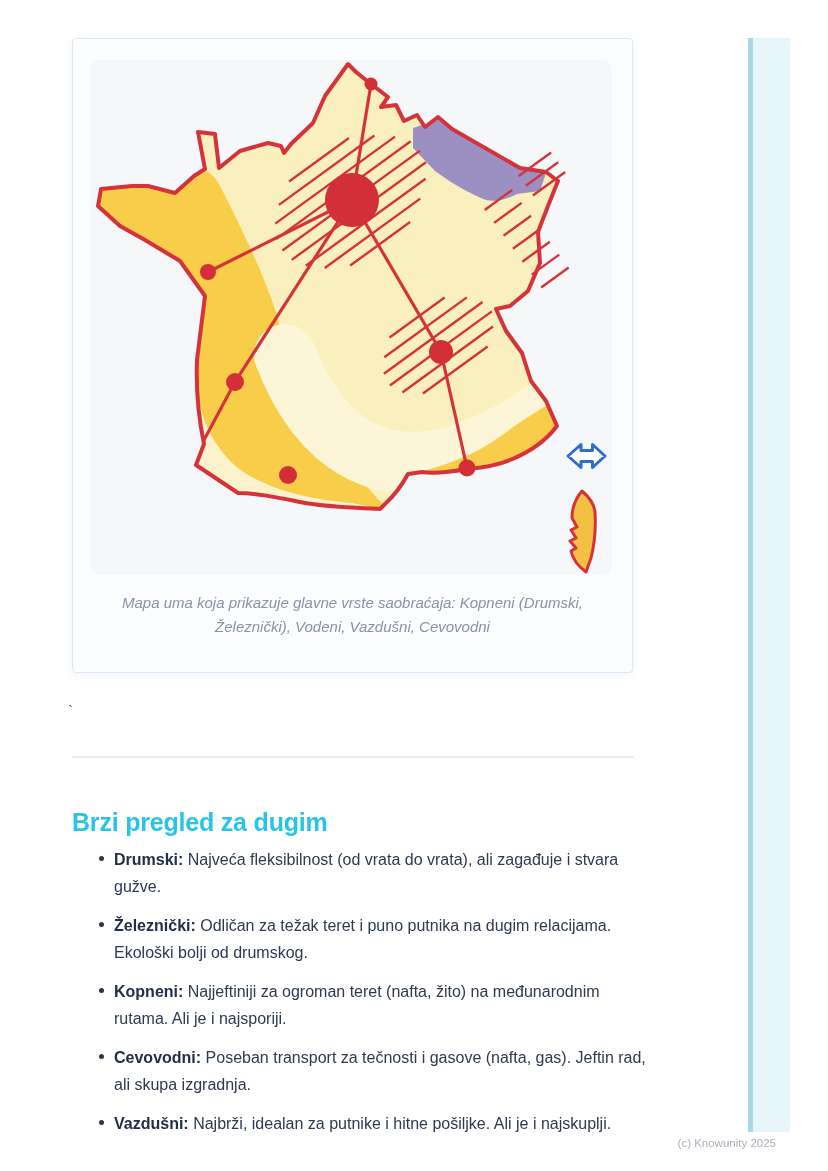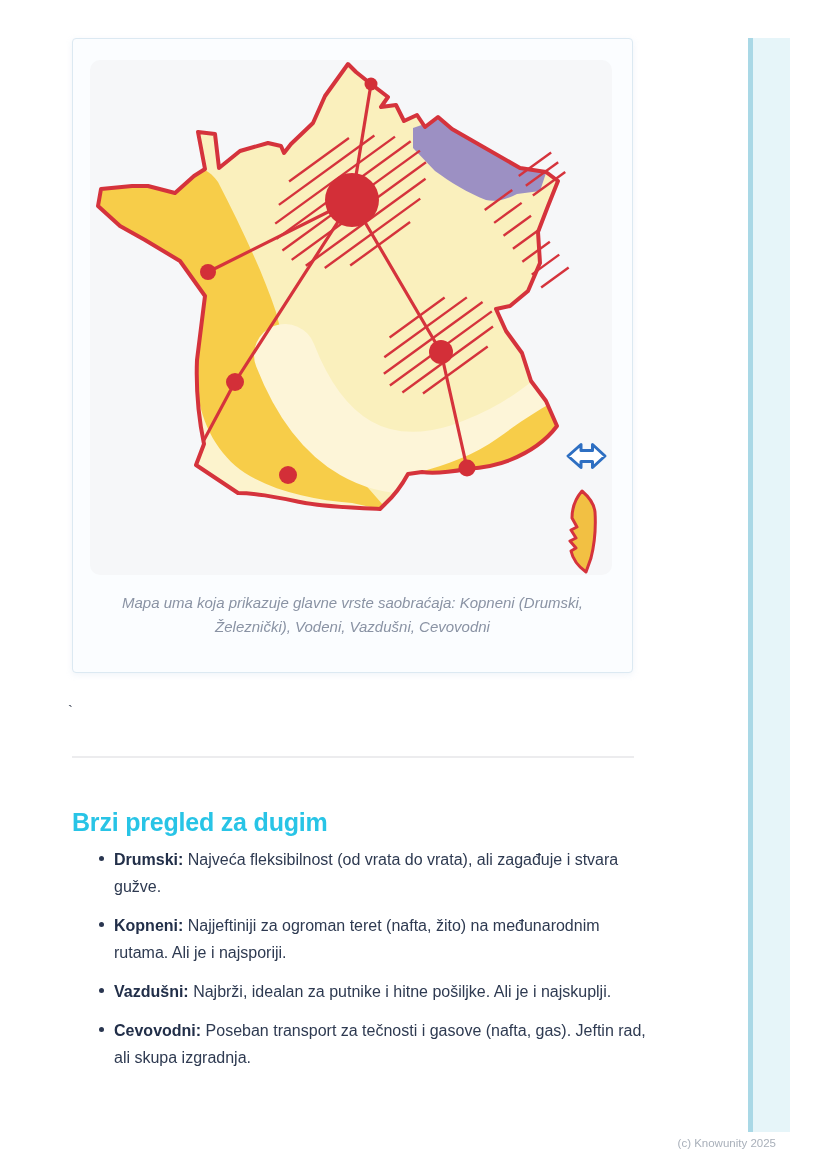--- a/index.html
+++ b/index.html
@@ -179,29 +179,35 @@
   <li>
     <span class="bullet-col">
         <span class="bullet-dot"></span>
       </span>
     <span class="li-text"><b>Drumski:</b><span> Najveća fleksibilnost (od vrata do vrata), ali zagađuje i stvara gužve.</span></span>
   </li>
   <li>
     <span class="bullet-col">
         <span class="bullet-dot"></span>
       </span>
+    <span class="li-text"><b>Železnički:</b><span> Odličan za težak teret i puno putnika na dugim relacijama. Ekološki bolji od drumskog.</span></span>
+  </li>
+  <li>
+    <span class="bullet-col">
+        <span class="bullet-dot"></span>
+      </span>
     <span class="li-text"><b>Kopneni:</b><span> Najjeftiniji za ogroman teret (nafta, žito) na međunarodnim rutama. Ali je i najsporiji.</span></span>
   </li>
   <li>
     <span class="bullet-col">
         <span class="bullet-dot"></span>
       </span>
+    <span class="li-text"><b>Cevovodni:</b><span> Poseban transport za tečnosti i gasove (nafta, gas). Jeftin rad, ali skupa izgradnja.</span></span>
+  </li>
+  <li>
+    <span class="bullet-col">
+        <span class="bullet-dot"></span>
+      </span>
     <span class="li-text"><b>Vazdušni:</b><span> Najbrži, idealan za putnike i hitne pošiljke. Ali je i najskuplji.</span></span>
   </li>
-  <li>
-    <span class="bullet-col">
-        <span class="bullet-dot"></span>
-      </span>
-    <span class="li-text"><b>Cevovodni:</b><span> Poseban transport za tečnosti i gasove (nafta, gas). Jeftin rad, ali skupa izgradnja.</span></span>
-  </li>
 </ul>
 
 <div class="footer-copyright">(c) Knowunity 2025</div>
 
 </body></html>

